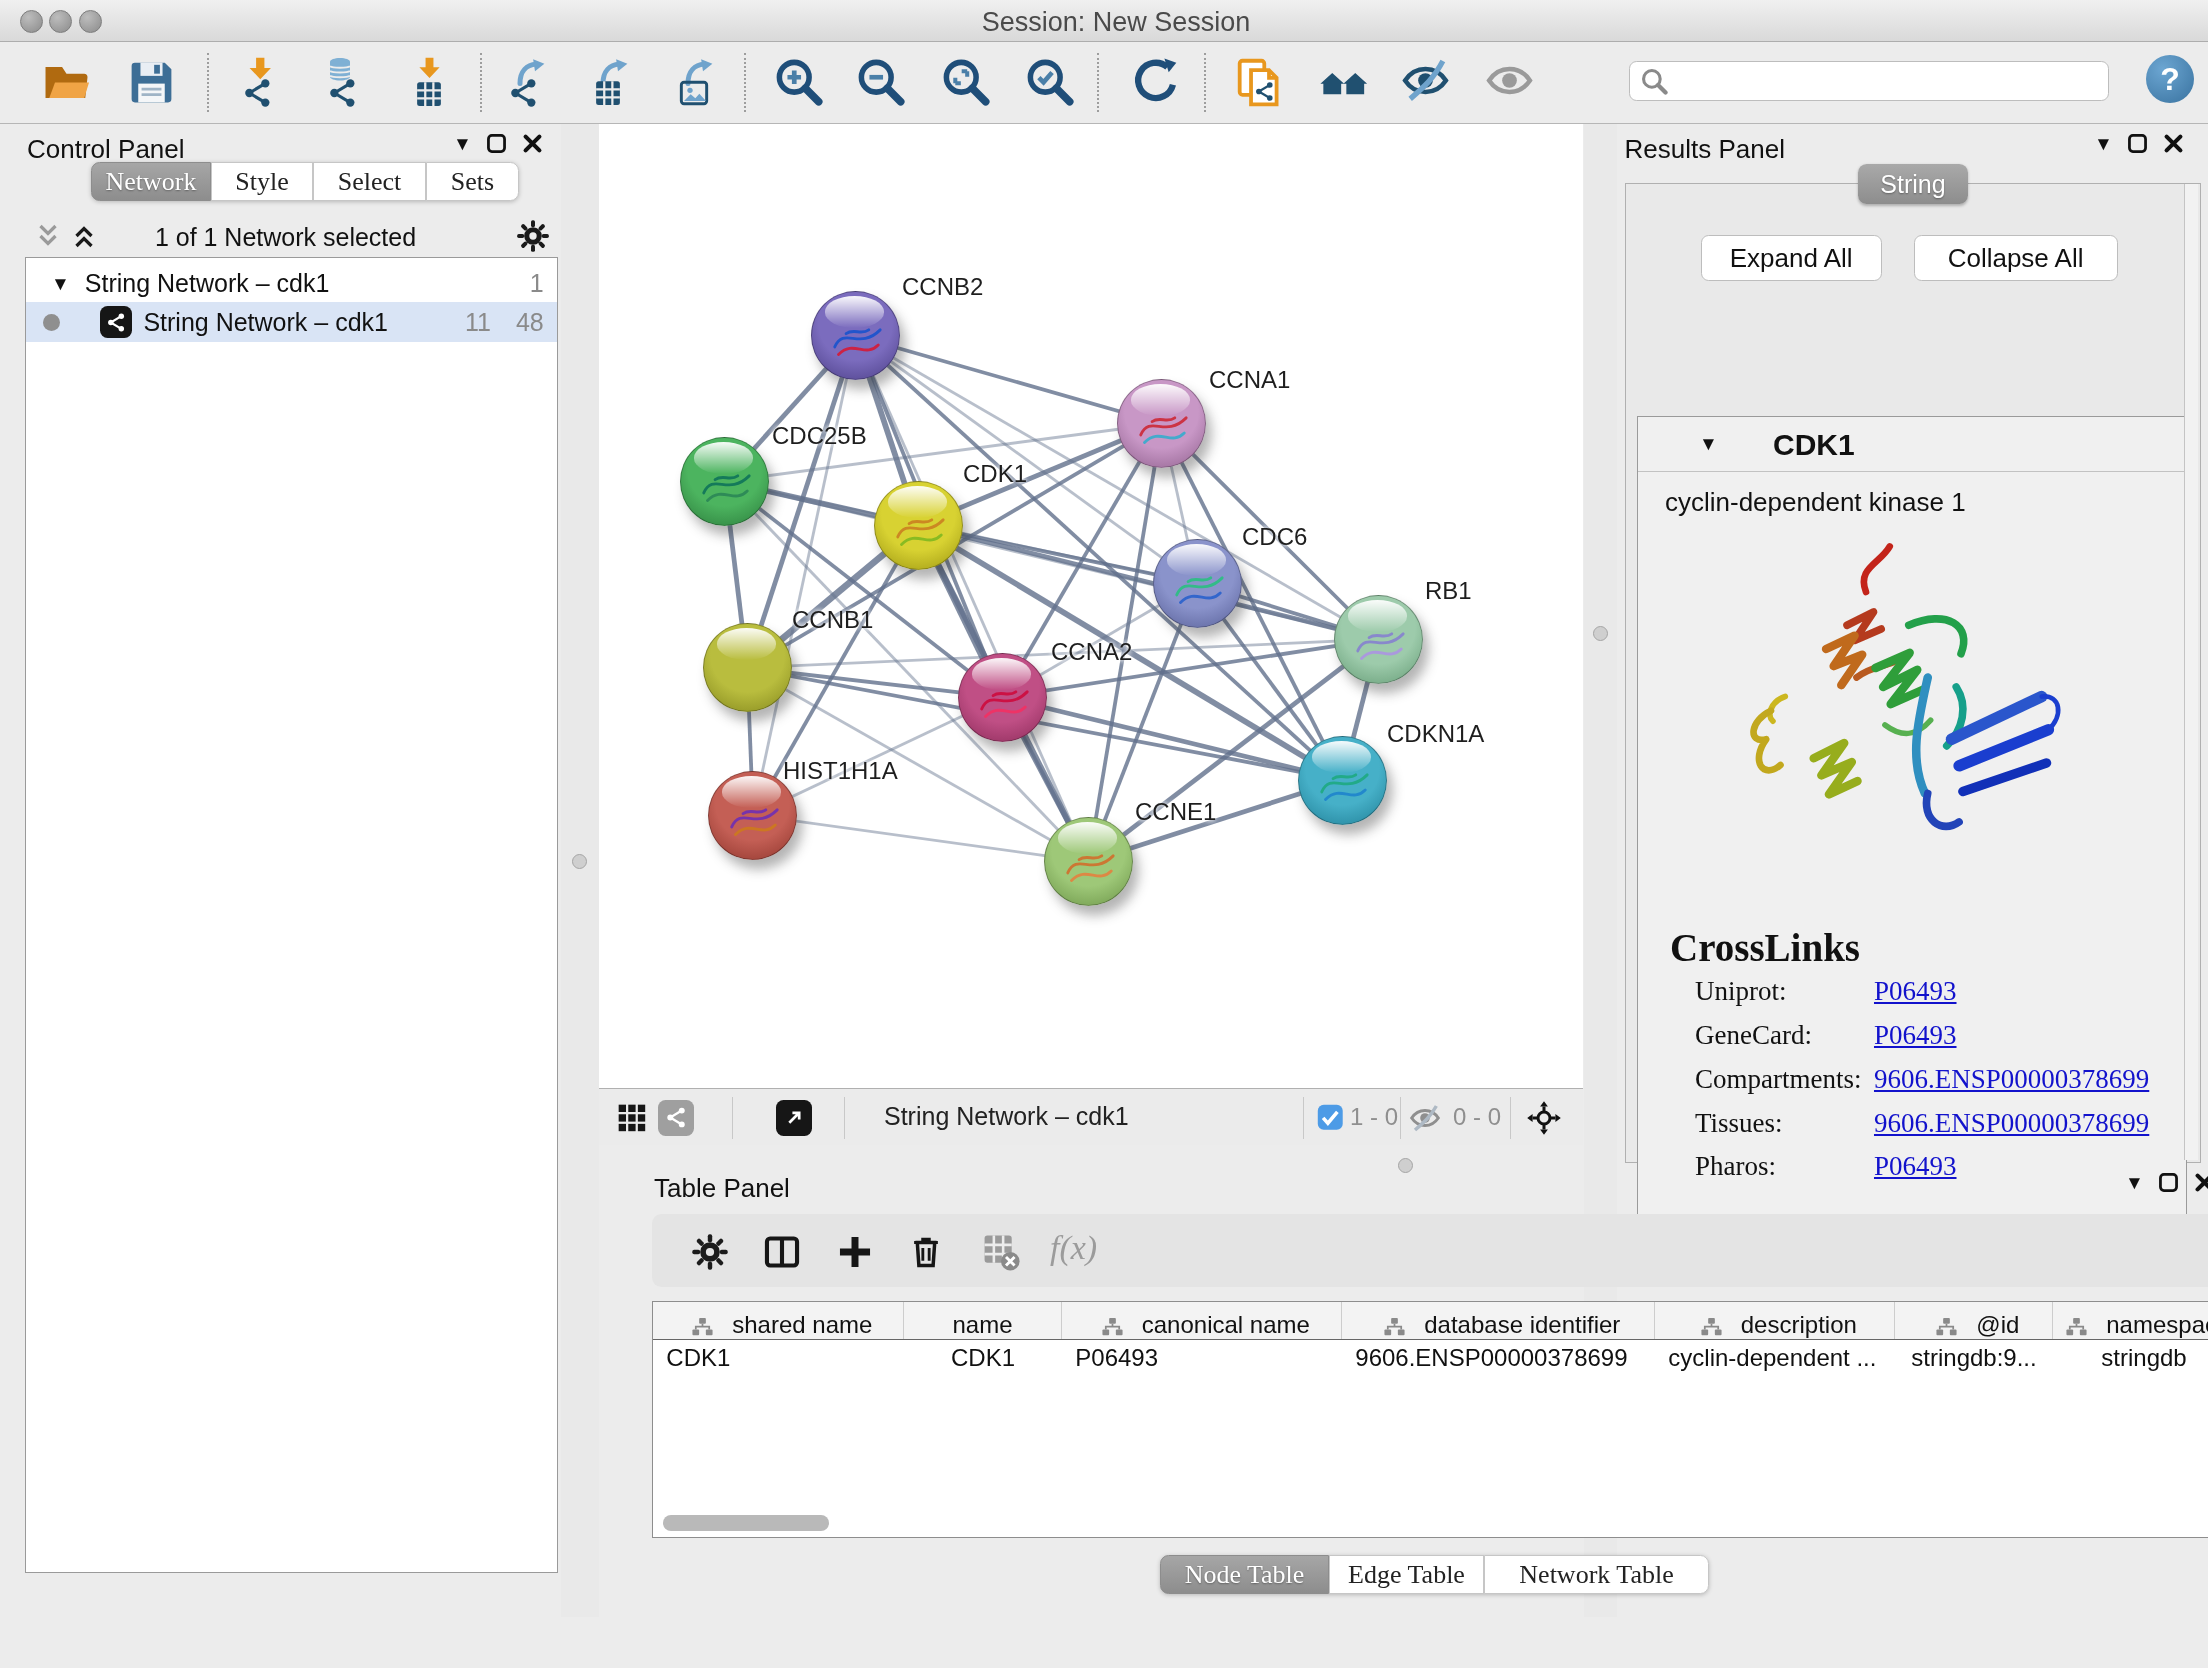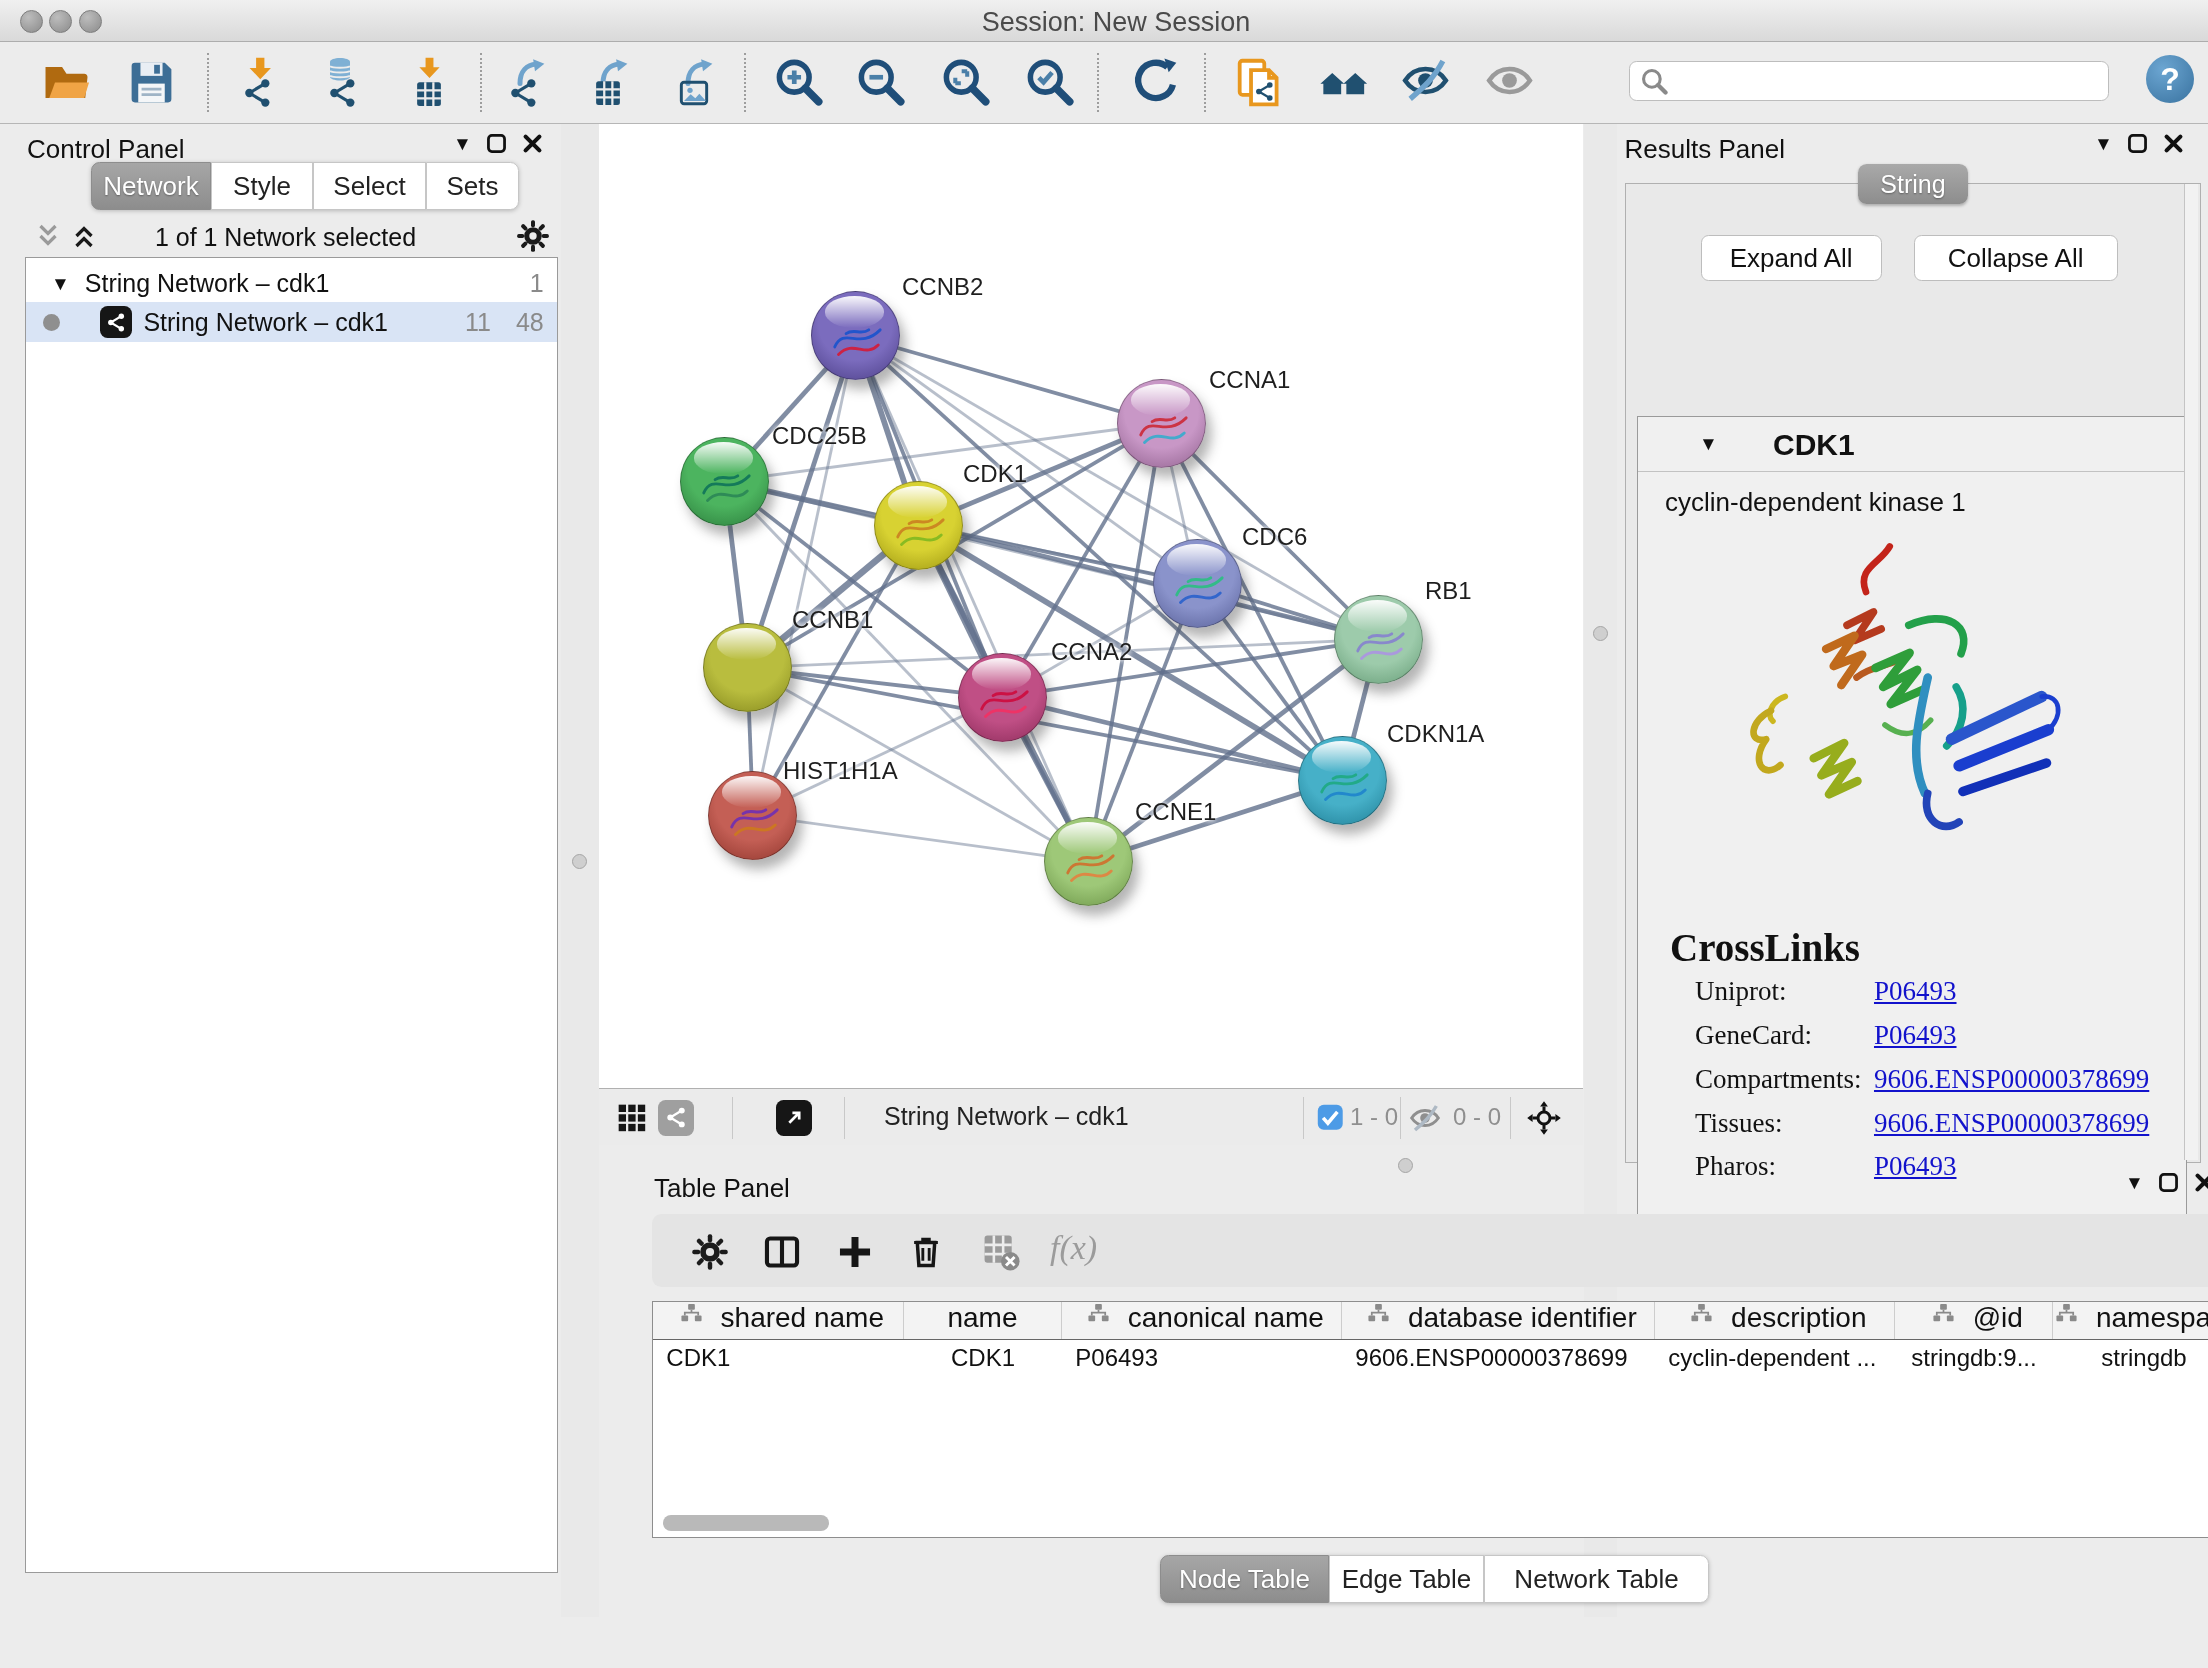--- a/index.html
+++ b/index.html
@@ -27,21 +27,21 @@
 
   
   .panel-title { font-size:26px; color:#111; }
   .tri { font-size:19px; color:#111; line-height:1; }
 
   
   #control-panel { position:absolute; left:0; top:124px; width:561px; height:1493px; }
   #cp-title { position:absolute; left:27px; top:9.5px; }
   .hdr-icons { position:absolute; display:flex; gap:13.3px; align-items:center; }
   #cp-hdr-icons { left:453px; top:7.6px; }
-  .tabs { position:absolute; display:flex; height:48px; filter:drop-shadow(0 1.9px 1.9px rgba(0,0,0,.22)); }
+  .tabs { position:absolute; display:flex; height:39px; filter:drop-shadow(0 1.9px 1.9px rgba(0,0,0,.22));font-family:Liberation Serif, serif; }
   #cp-tabs { left:91px; top:38px; }
   .tab { display:flex; align-items:center; justify-content:center; background:#fff; border:1px solid #c6c6c6;
     font-size:26px; color:#222; padding:0 3.8px; }
   .tab:first-child { border-radius:8.6px 0 0 8.6px; }
   .tab:last-child { border-radius:0 8.6px 8.6px 0; }
   .tab.selected { background:linear-gradient(#a6a6a6,#8d8d8d); color:#fff; border-color:#8d8d8d;
     text-shadow:0 1px 1.9px rgba(0,0,0,.35); }
   #cp-selrow { position:absolute; left:0; top:91px; width:561px; height:42px; }
   #cp-selstatus { position:absolute; left:105px; top:7.6px; width:361px; text-align:center; font-size:25px; color:#111; }
   .chev { position:absolute; top:5.7px; width:32px; height:30px; }
@@ -101,21 +101,21 @@
   #table-panel { position:absolute; left:630px; top:1165px; width:1609px; height:452px; }
   #tp-title { position:absolute; left:24px; top:7.6px; }
   #tp-hdr-icons { left:1495px; top:5.7px; }
   #tp-toolbar { position:absolute; left:22px; top:49px; width:1581px; height:73px; background:#e4e4e4; border-radius:9.5px; }
   .tp-ic { position:absolute; top:17px; width:42px; height:42px; display:flex; align-items:center; justify-content:center; }
   #fx-label { position:absolute; left:398px; top:15px; font-family:"Liberation Serif",serif; font-style:italic;
     font-size:34px; color:#9b9b9b; }
   #table-box { position:absolute; left:22px; top:136px; width:1581px; height:237px; background:#fff; border:1.9px solid #8d8d8d; overflow:hidden; }
   #thead-row { position:absolute; left:0; top:0; width:1566px; height:38px; background:#f3f3f3; border-bottom:1.9px solid #666;
     display:flex; }
-  .th { display:flex; align-items:flex-start; justify-content:center; gap:18px; font-size:28px; color:#111;
+  .th { display:flex; align-items:flex-end; justify-content:center; gap:18px; font-size:24px; color:#111;
     border-right:1px solid #cdcdcd; overflow:hidden; white-space:nowrap; flex:none; }
   #tdata-row { position:absolute; left:0; top:40px; width:1566px; height:36px; display:flex; }
   .td { font-size:24px; color:#111; padding:1.9px 13.3px; overflow:hidden; white-space:nowrap; flex:none; }
   .td.c { text-align:center; }
   #tv-scroll { position:absolute; right:0; top:0; width:15px; height:100%; background:#f2f2f2; border-left:1px solid #c4c4c4; }
   #th-scroll { position:absolute; left:9.5px; bottom:5.7px; width:166px; height:16px; background:#b9b9b9; border-radius:8.6px; }
   #tp-tabs { left:530px; top:390px; }
   #tp-tabs .tab { font-size:26px; }
 
   

